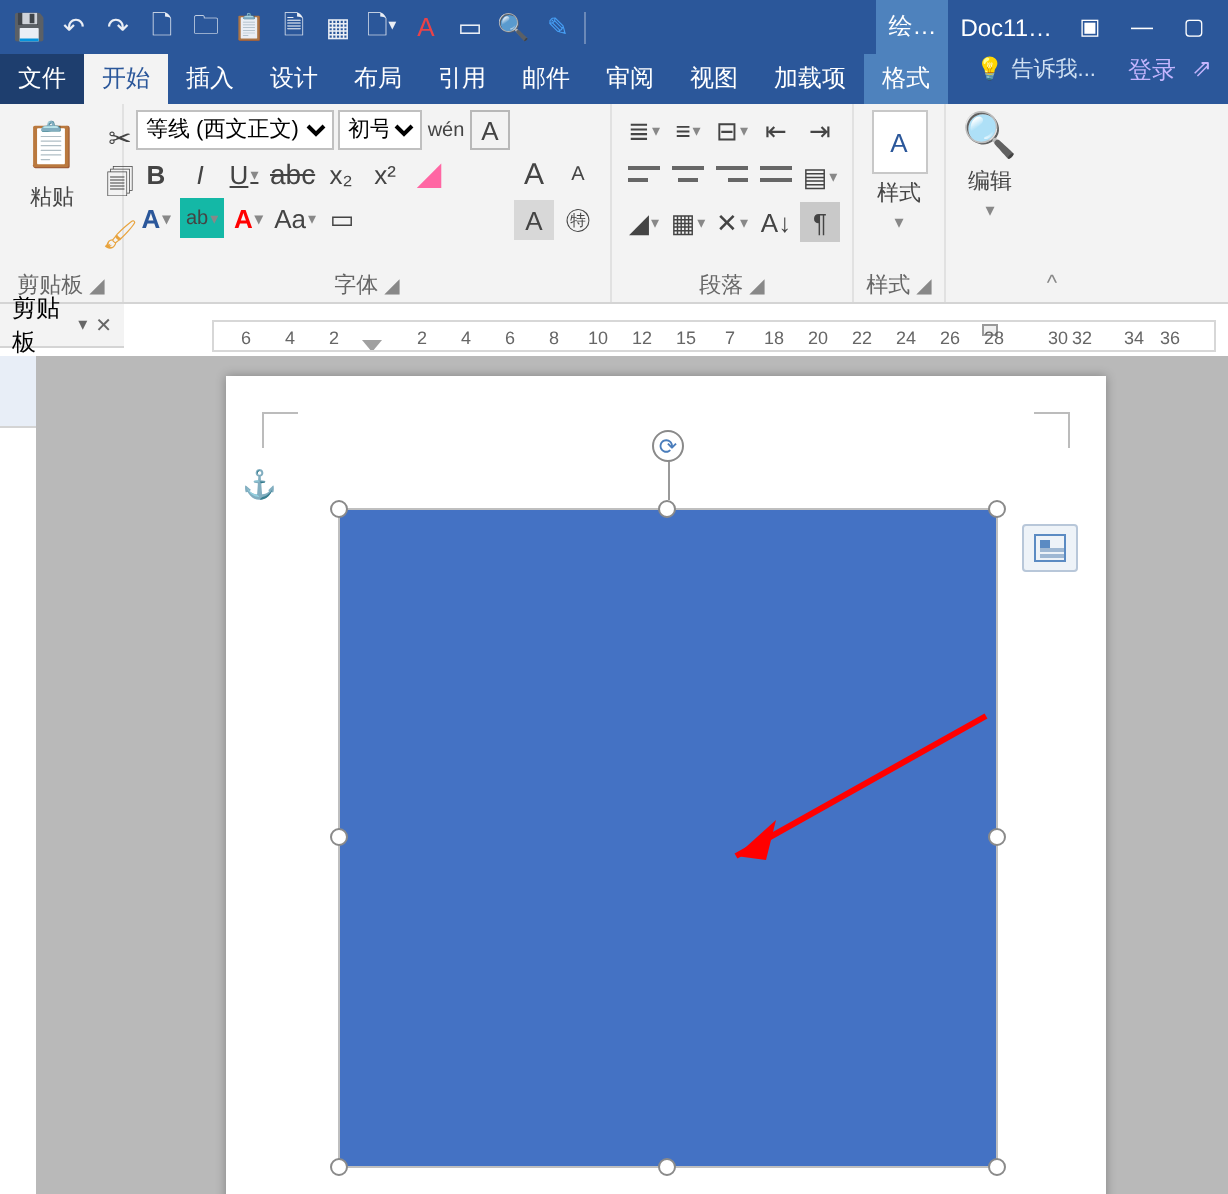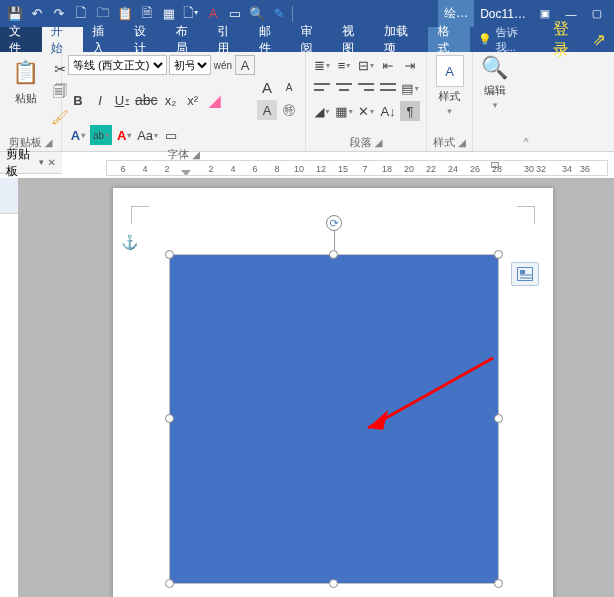--- a/index.html
+++ b/index.html
@@ -6,42 +6,42 @@
 body { background:#fff; width:614px; height:597px; overflow:hidden; position:relative; }
 
 
 .qat { height:27px; background:#2b579a; display:flex; align-items:center; padding:0 4px; color:#fff; font-size:11px;}
 .qat .qbtn { width:22px; height:22px; display:flex; align-items:center; justify-content:center; color:#fff; opacity:.9; font-size:13px; }
 .qat .sep { width:1px; height:16px; background:rgba(255,255,255,.3); margin:0 2px; }
 .qat .spacer { flex:1; }
 .qat .title { color:#fff; font-size:12px; padding:0 6px; white-space:nowrap; }
 
 
-.tabs { height:25px; background:#2b579a; display:flex; align-items:center; font-size:12px; color:#fff; }
+.tabs { height:25px; background:#2b579a; display:flex; align-items:flex-start; font-size:12px; color:#fff; }
 .tabs .tab { padding:4px 9px 4px; height:25px; display:flex; align-items:center; cursor:pointer;}
 .tabs .tab.file { background:#1e3e6e; }
 .tabs .tab.active { background:#f3f3f3; color:#2b579a; }
 .tabs .tell { margin-left:auto; color:#cfe0f2; padding:0 8px; display:flex; align-items:center; gap:4px; font-size:11px;}
-.tabs .signin{ color:#fde047; padding:0 8px; font-size:16px;}
+.tabs .signin{ color:#c4b5fd; padding:0 8px; font-size:12px;}
 
 
 .ribbon { height:100px; background:#f3f3f3; border-bottom:1px solid #d4d4d4; display:flex; font-size:11px; color:#444; }
 .group { border-right:1px solid #e1e1e1; padding:3px 6px 1px; display:flex; flex-direction:column; justify-content:space-between; }
 .group .body { display:flex; gap:3px; align-items:flex-start; }
 .group .label { text-align:center; font-size:11px; color:#666; padding-top:2px; display:flex; justify-content:center; gap:3px; align-items:center;}
 .group .launcher{ font-size:10px; color:#888;}
 
 .vbtn { display:flex; flex-direction:column; align-items:center; gap:2px; padding:2px 4px;}
 .vbtn .ic { width:32px; height:32px; display:flex; align-items:center; justify-content:center; font-size:22px;}
 .vbtn .lab { font-size:11px; color:#444;}
 
 .clip-col { display:flex; flex-direction:column; gap:4px; padding-top:4px;}
 .smbtn { width:22px; height:20px; display:flex; align-items:center; justify-content:center; font-size:14px;}
 
-.fontcol { display:flex; flex-direction:column; gap:15px; width:186px;}
+.fontcol { display:flex; flex-direction:column; gap:2px; width:186px;}
 .row { display:flex; align-items:center; gap:2px; }
 select.fsel { height:20px; font-size:11px; border:1px solid #c0c0c0; background:#fff;}
 .fsel.name{ width:140px;}
 .fsel.size{ width:42px;}
 .ib { min-width:20px; height:20px; display:flex; align-items:center; justify-content:center; font-size:13px; color:#444; border:1px solid transparent;}
 .ib.dd::after{content:"▾"; font-size:8px; margin-left:1px; color:#888;}
 .bold{font-weight:bold;} .italic{font-style:italic;} .uline{text-decoration:underline;} .strike{text-decoration:line-through;}
 .boxA{ border:1px solid #b8b8b8; padding:0 2px; font-size:13px;}
 
 .paracol{ display:flex; flex-direction:column; gap:3px;}

